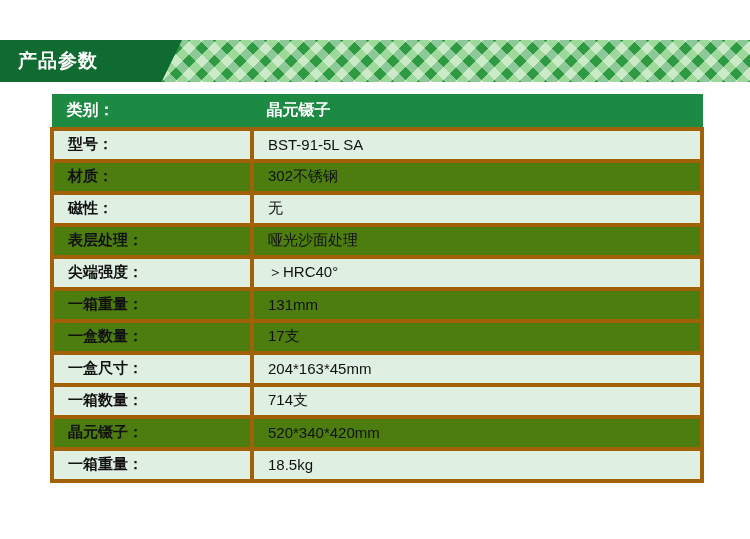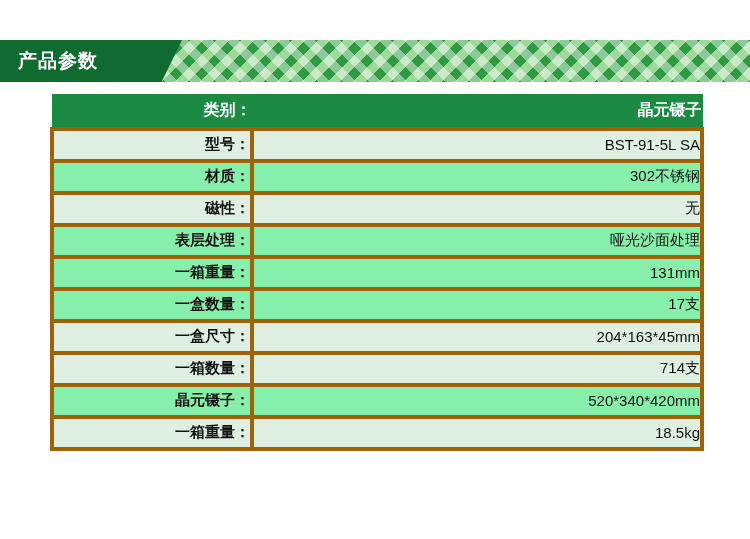--- a/index.html
+++ b/index.html
@@ -102,21 +102,20 @@
     background: #ffffff;
     z-index: 5;
   }
 
   
   .table-wrap {
     position: absolute;
     top: 58px;
     left: 50px;
     width: 650px;
-    text-align: right;
   }
   table.spec {
     border-collapse: collapse;
     width: 650px;
     table-layout: fixed;
   }
   table.spec tr {
     height: 32px;
   }
   table.spec td {
@@ -138,21 +137,21 @@
     color: #ffffff;
     font-weight: bold;
     font-size: 16px;
     height: 34px;
     border: 1px solid #1d8a43;
   }
   tr.shade td {
     background: #dff0e2;
   }
   tr.plain td {
-    background: #86efac;
+    background: #4d7c0f;
   }
   td.label {
     font-weight: bold;
   }
   td.value {
     font-weight: normal;
     padding-left: 12px;
   }
   tr.head td.value {
     font-weight: bold;
@@ -198,20 +197,24 @@
         <tr class="shade">
           <td class="label">磁性：</td>
           <td class="value">无</td>
         </tr>
 
         <tr class="plain">
           <td class="label">表层处理：</td>
           <td class="value">哑光沙面处理</td>
         </tr>
 
+        <tr class="shade">
+          <td class="label">尖端强度：</td>
+          <td class="value">＞HRC40°</td>
+        </tr>
 
         <tr class="plain">
           <td class="label">一箱重量：</td>
           <td class="value">131mm</td>
         </tr>
 
 
         <tr class="plain">
           <td class="label">一盒数量：</td>
           <td class="value">17支</td>

